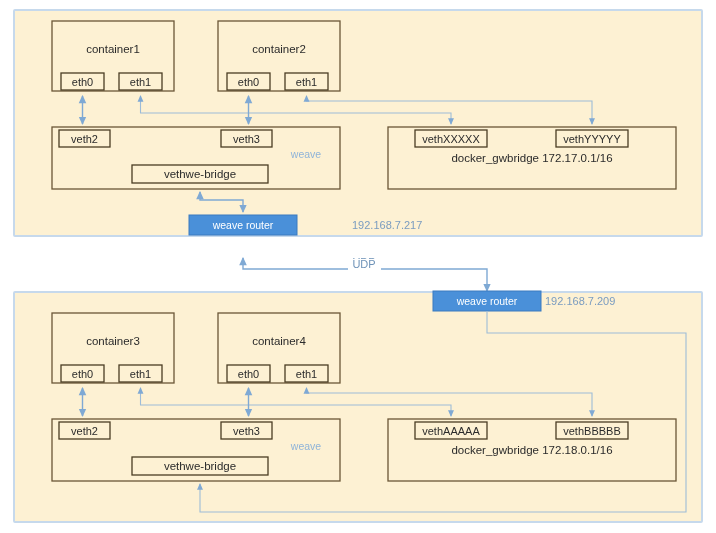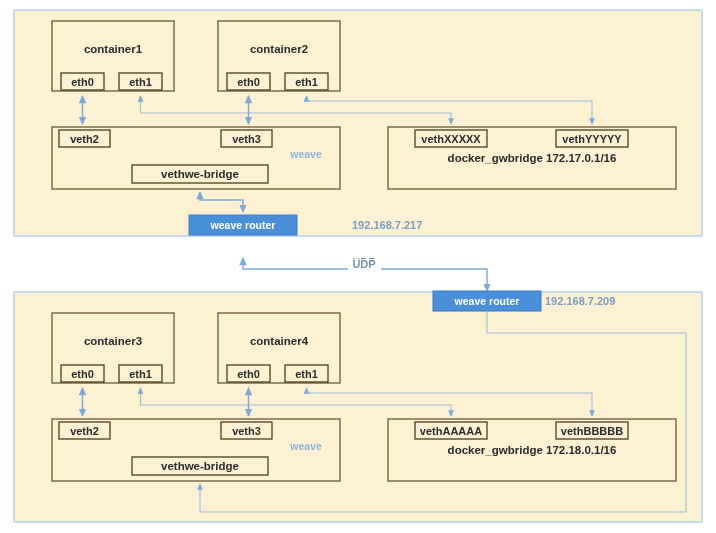--- a/index.html
+++ b/index.html
@@ -10,21 +10,20 @@
   body {
     width: 716px;
     height: 533px;
     font-family: "Liberation Sans", sans-serif;
     overflow: hidden;
   }
   #diagram-root {
     position: relative;
     width: 716px;
     height: 533px;
-    font-weight: bold;
   }
   svg#diagram {
     position: absolute;
     top: 0;
     left: 0;
     display: block;
   }
   .panel-rect {
     fill: #fdf1d3;
     stroke: #c6d9ec;

